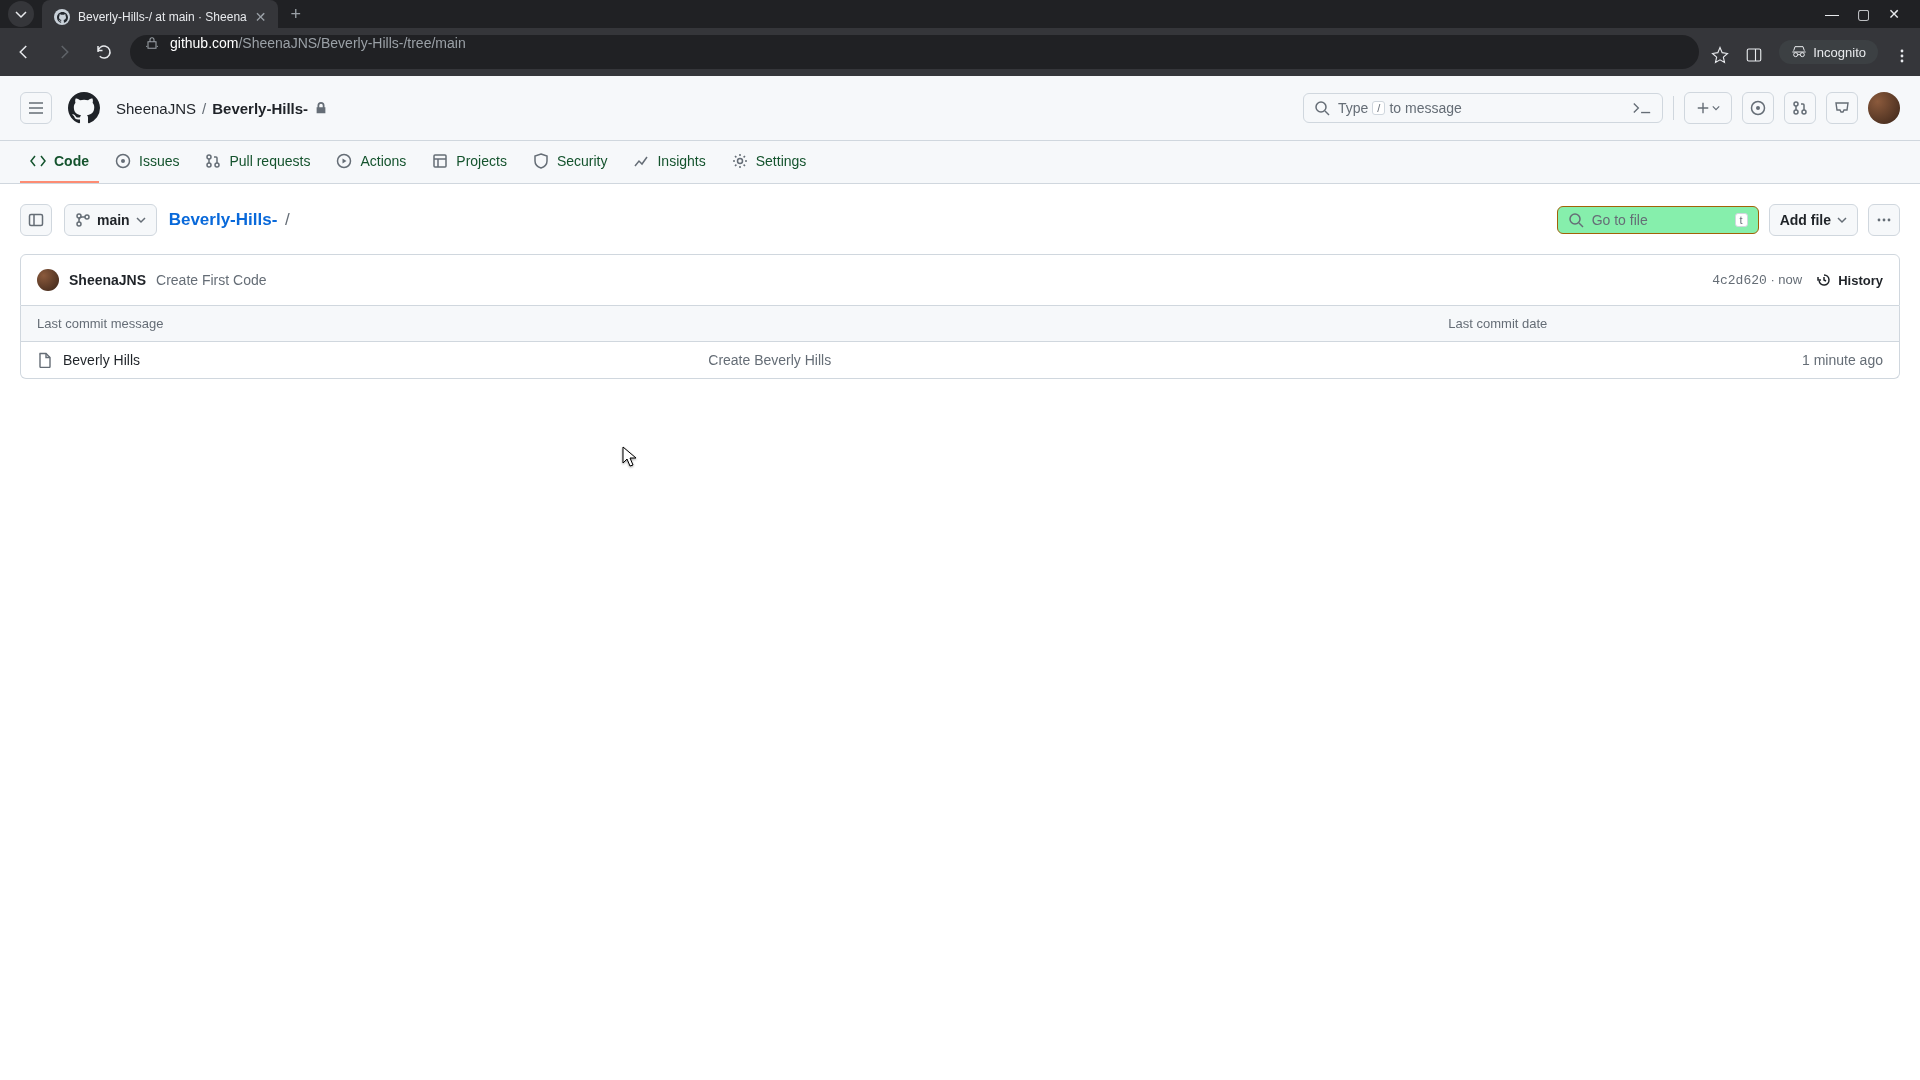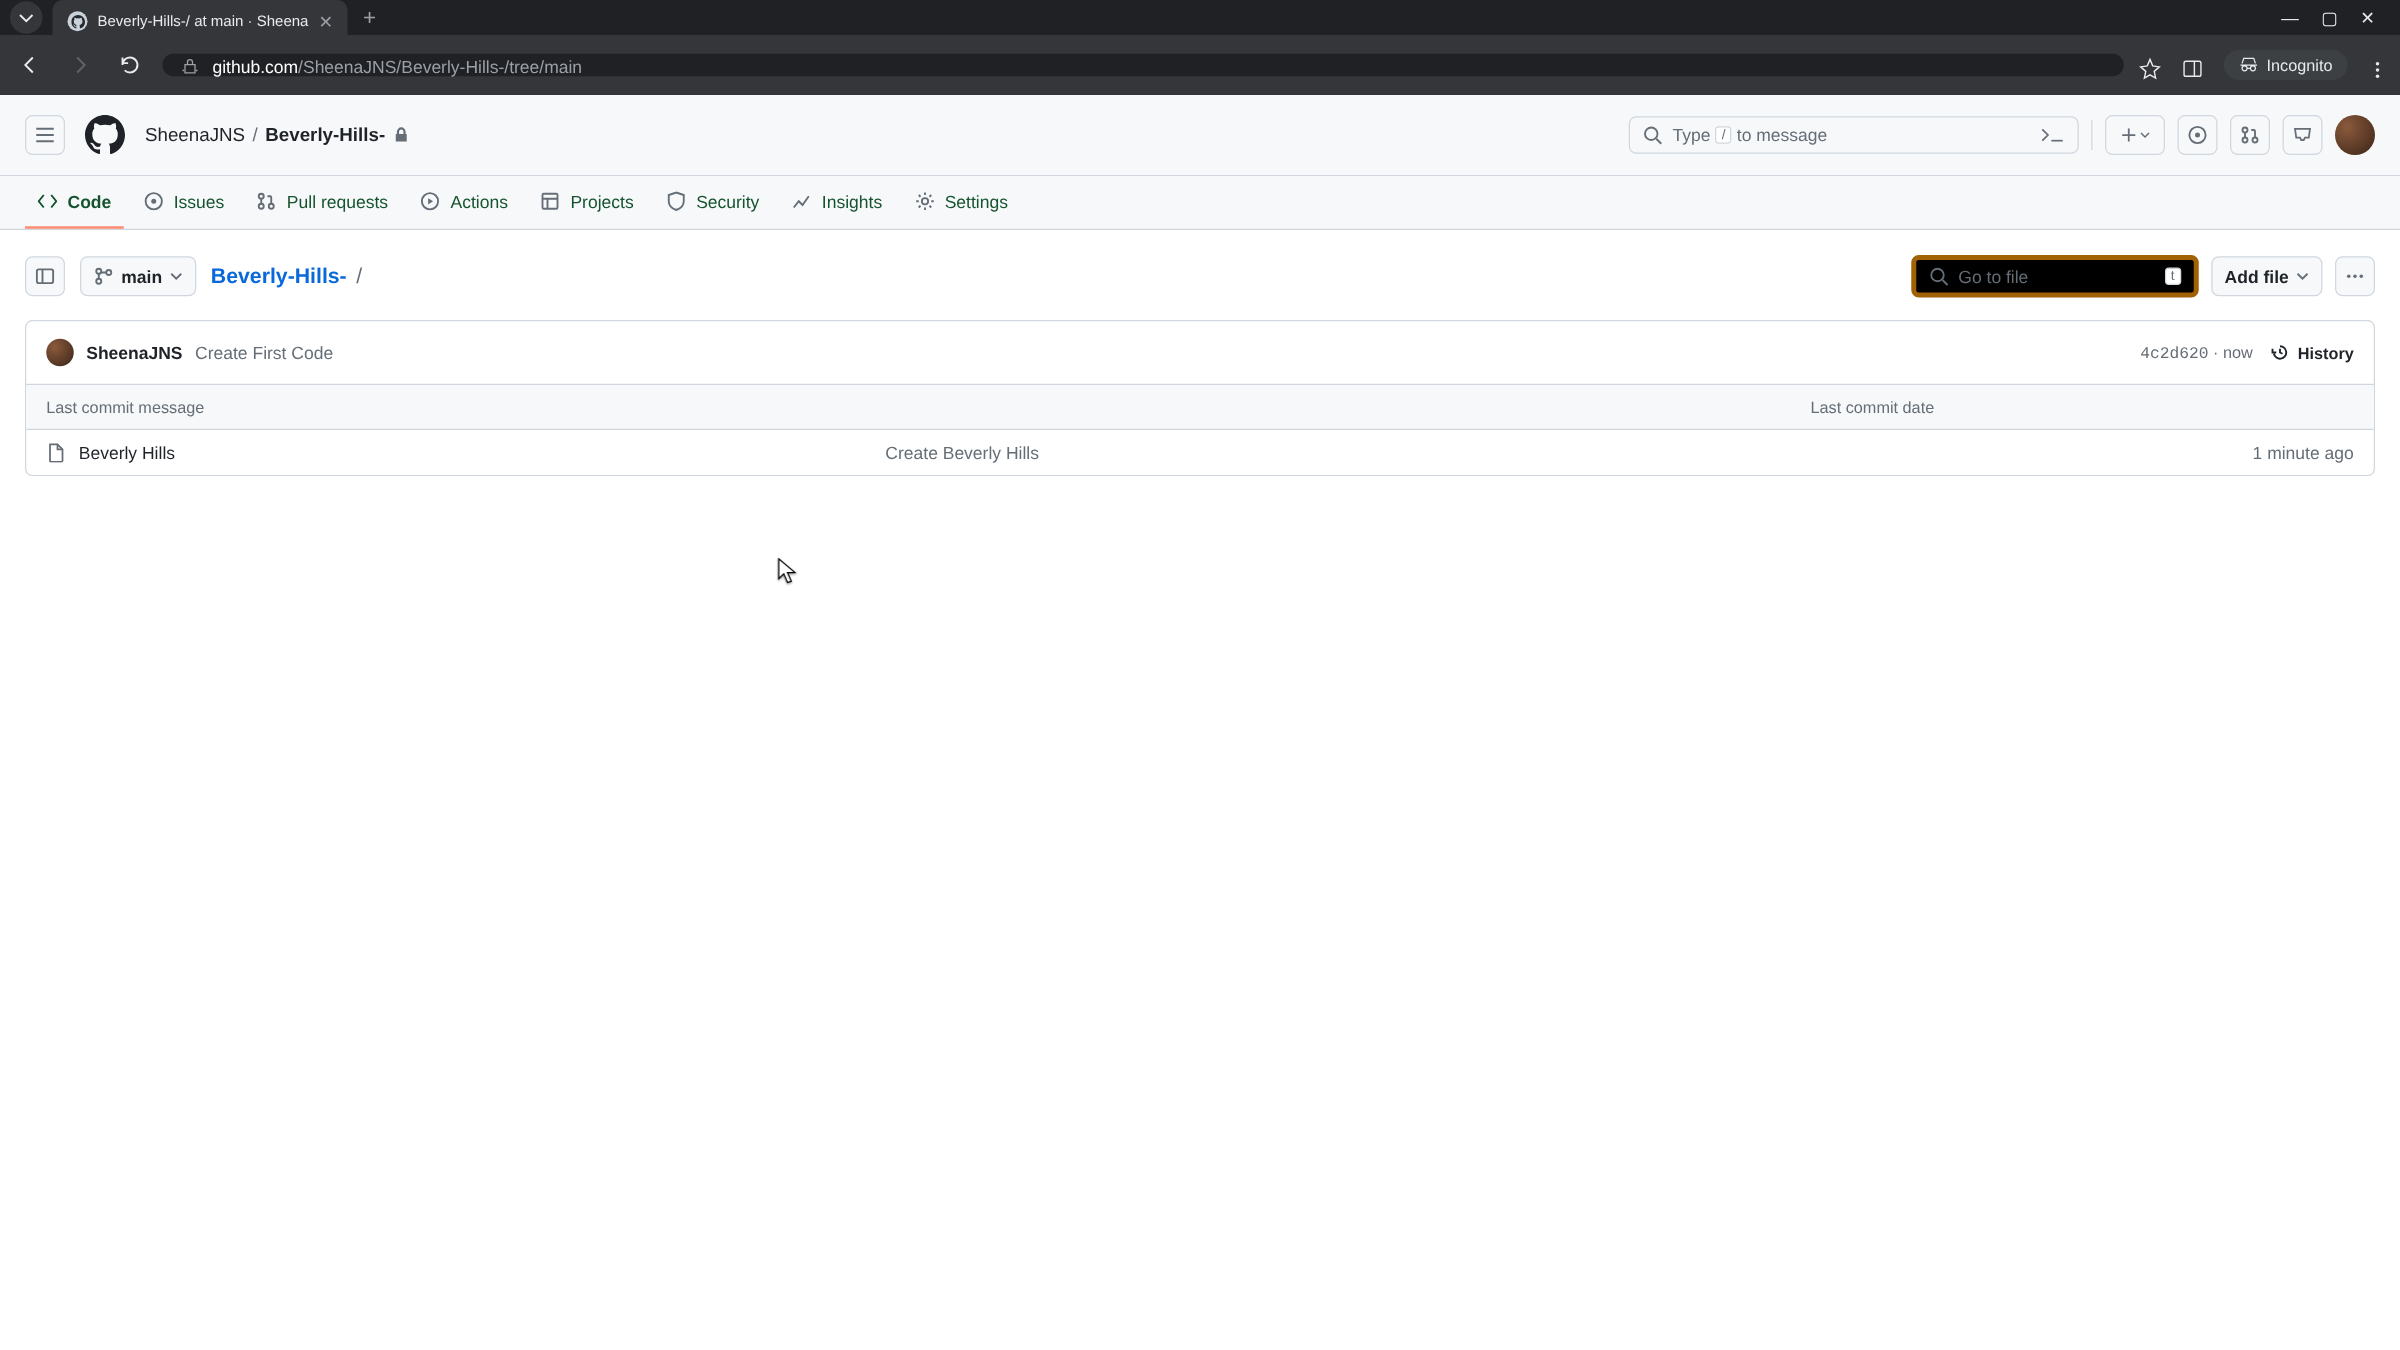--- a/index.html
+++ b/index.html
@@ -14,21 +14,21 @@
 .tab .favicon svg { fill: #24292f; }
 .tab-title { font-size:12px; color:#e8eaed; white-space:nowrap; overflow:hidden; text-overflow:ellipsis; flex:1; }
 .tab-close { color:#9aa0a6; cursor:pointer; font-size:14px;}
 .new-tab { color:#9aa0a6; padding: 0 12px; cursor:pointer; font-size:18px; }
 .window-controls { margin-left:auto; display:flex; gap:18px; padding-right:12px; }
 .window-controls span { cursor:pointer; color:#e8eaed; }
 
 .addr-bar { display:flex; align-items:center; height:48px; padding: 0 10px; gap: 12px; background:#35363a; }
 .nav-btn { width:28px; height:28px; display:flex; align-items:center; justify-content:center; color:#9aa0a6; cursor:pointer; border-radius:50%; }
 .nav-btn.enabled { color:#e8eaed; }
-.url-field { flex:1; background:#202124; border-radius:20px; height:18px; display:flex; align-items:flex-end; padding: 0 14px; gap:10px; }
+.url-field { flex:1; background:#202124; border-radius:20px; height:34px; display:flex; align-items:flex-start; padding: 0 14px; gap:10px; }
 .url-field .secure { color:#9aa0a6; }
 .url-text { color:#e8eaed; font-size:14px; }
 .url-text .domain { color:#fff; }
 .url-text .path { color:#9aa0a6; }
 .addr-right { display:flex; align-items:flex-end; gap:16px; color:#e8eaed; }
 .incognito-pill { display:flex; align-items:center; gap:6px; background:#3c4043; border-radius:16px; padding:4px 12px; font-size:13px; }
 
 
 .gh-header { display:flex; align-items:center; padding: 16px 20px; gap:16px; border-bottom:1px solid #d0d7de; background:#f6f8fa; }
 .gh-hamburger { width:32px; height:32px; border:1px solid #d0d7de; border-radius:6px; display:flex; align-items:center; justify-content:center; cursor:pointer; }
@@ -59,21 +59,21 @@
 
 .content { padding: 20px; }
 .file-toolbar { display:flex; align-items:center; gap:12px; }
 .tb-btn { height:32px; border:1px solid #d0d7de; border-radius:6px; display:flex; align-items:center; justify-content:center; padding: 0 10px; gap:6px; background:#f6f8fa; cursor:pointer; font-size:14px; }
 .tb-btn.icon-only { width:32px; padding:0; }
 .branch-btn { font-weight:600; }
 .path-crumb { font-size:17px; }
 .path-crumb .repo-link { color:#0969da; font-weight:600; }
 .path-crumb .sep { color:#656d76; margin: 0 3px; }
 .toolbar-right { margin-left:auto; display:flex; align-items:center; gap:10px; }
-.file-search { display:flex; align-items:center; gap:8px; border:4px solid #a16207; border-radius:6px; padding: 5px 10px; width:230px; color:#656d76; background:#000000; }
+.file-search { display:flex; align-items:center; gap:8px; border:1px solid #a16207; border-radius:6px; padding: 5px 10px; width:202px; color:#656d76; background:#86efac; }
 .file-search .kbd2 { margin-left:auto; border:1px solid #d0d7de; border-radius:3px; padding:0 4px; font-size:11px; background:#fff; }
 
 
 .commit-bar { margin-top:18px; border:1px solid #d0d7de; border-radius:6px 6px 0 0; padding: 14px 16px; display:flex; align-items:center; gap:10px; background:#fff; }
 .commit-avatar { width:22px; height:22px; border-radius:50%; background: radial-gradient(circle at 30% 30%, #8b5a3c, #3a2418);}
 .commit-author { font-weight:600; font-size:14px; }
 .commit-msg { color:#656d76; font-size:14px; }
 .commit-right { margin-left:auto; display:flex; align-items:center; gap:14px; color:#656d76; font-size:13px; }
 .commit-sha { font-family: Liberation Mono, monospace; }
 .history-link { display:flex; align-items:center; gap:6px; font-weight:600; color:#1f2328; cursor:pointer; }

